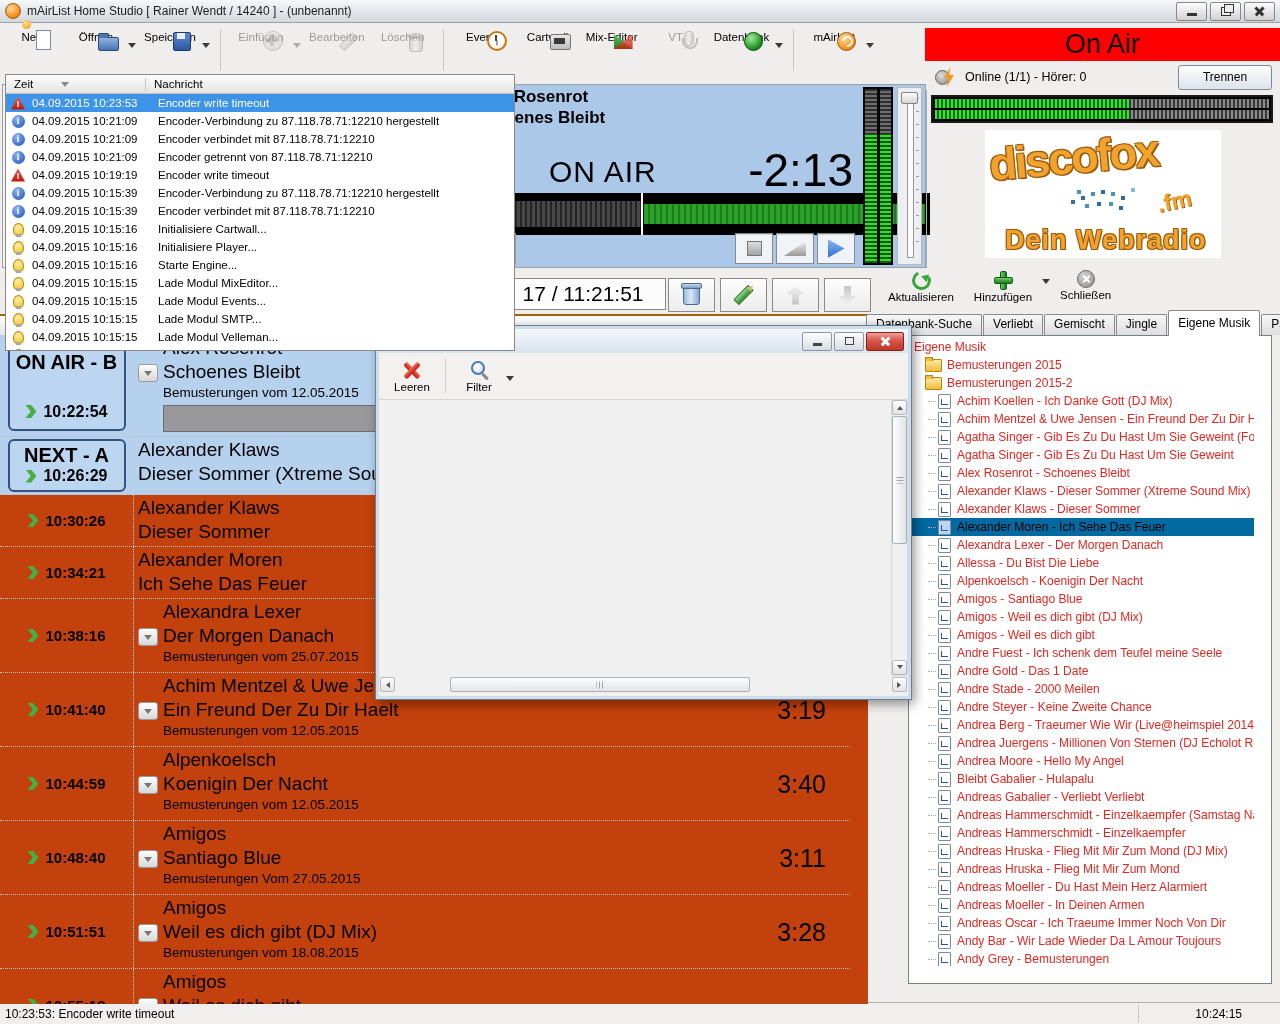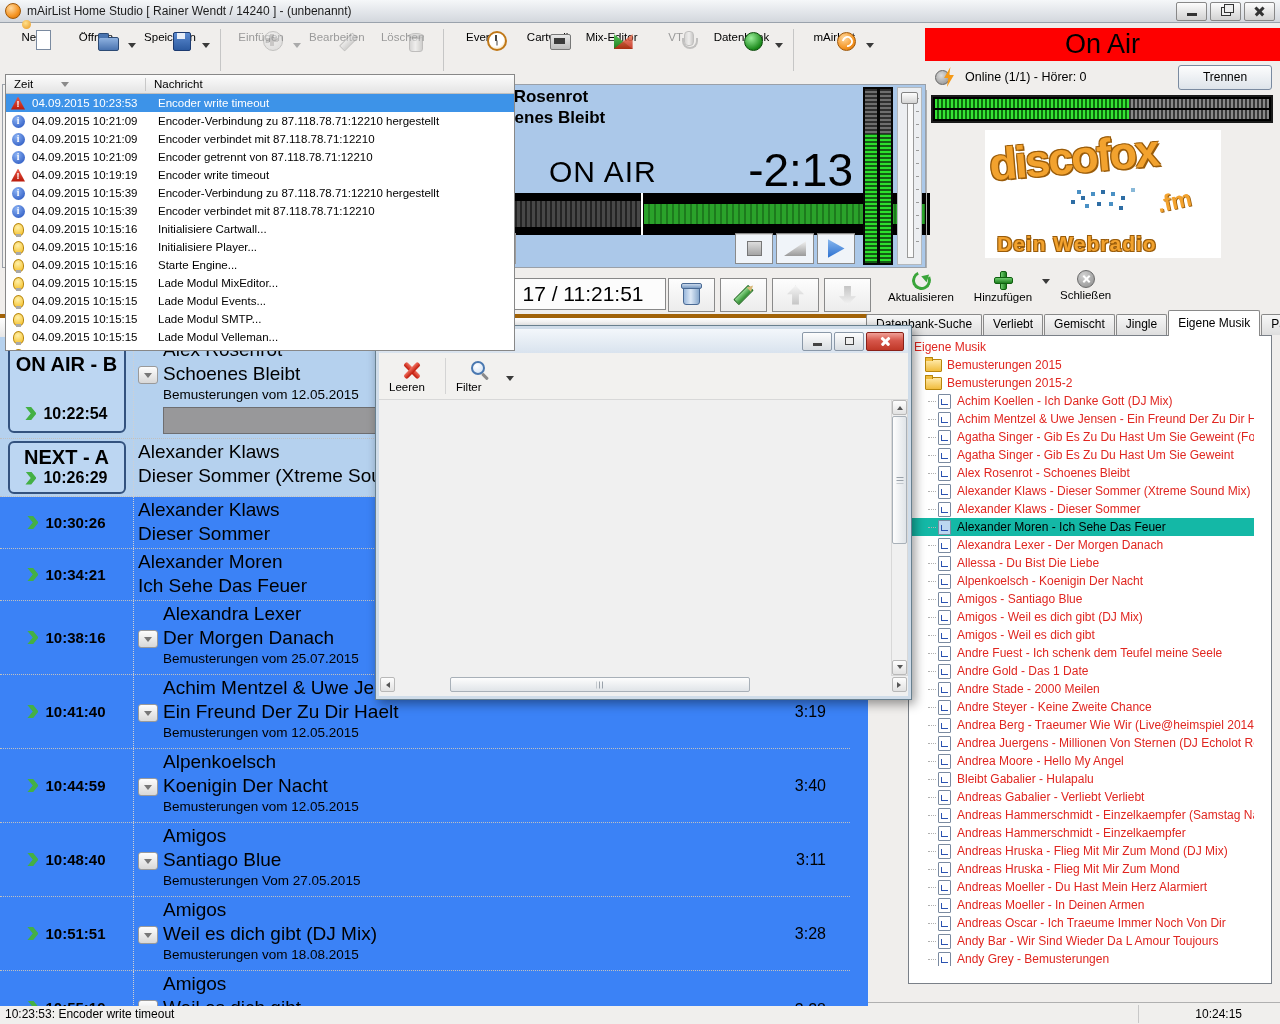--- a/index.html
+++ b/index.html
@@ -177,21 +177,21 @@
     background:linear-gradient(90deg,#6ecc6e,#1e7e1e);border:1px solid #0f5f0f}
   .i-plus::after{content:"";position:absolute;left:2px;top:7px;width:17px;height:5px;border-radius:2px;
     background:linear-gradient(#6ecc6e,#1e7e1e);border:1px solid #0f5f0f}
   .i-closegray{width:18px;height:18px;border-radius:50%;margin:0 auto;position:relative;
     background:radial-gradient(circle at 36% 30%,#d4d4d4,#8a8a8a);border:1px solid #6a6a6a;box-sizing:border-box}
   .i-closegray::before,.i-closegray::after{content:"";position:absolute;left:4px;top:7px;width:9px;height:2px;background:#fff}
   .i-closegray::before{transform:rotate(45deg)}.i-closegray::after{transform:rotate(-45deg)}
   .ph-darr{width:0;height:0;border:4px solid transparent;border-top:5px solid #3a3a3a;margin-top:9px}
 
   
-  #playlist{left:0;top:314px;width:868px;height:688px;background:#3b82f6;border-top:4px solid #a16207;overflow:hidden;z-index:5}
+  #playlist{left:0;top:314px;width:868px;height:688px;background:#c2410c;border-top:2px solid #a16207;overflow:hidden;z-index:5}
   #plheader{position:absolute;left:0;top:0;width:868px;height:19px;background:linear-gradient(#fefefe,#e6e6e6);
     border-bottom:1px solid #c8c8c8;display:flex;font-size:12px;align-items:center}
   .ph-zeit{width:132px;padding-left:10px;border-right:1px solid #d0d0d0;box-sizing:border-box}
   .ph-titel{padding-left:8px}
   #plrows{position:absolute;left:0;top:19px;width:850px;bottom:0;overflow:hidden}
   .prow{position:relative;display:flex;border-bottom:1px dotted #c0c0c0;height:74px;box-sizing:border-box}
   .prow.onair,.prow.next{background:#b5d1ee}
   .prow.onair{height:102px}
   .prow.next{height:58px}
   .prow.short{height:52px}
@@ -212,21 +212,21 @@
   .ddbtn{width:18px;height:16px;margin:28px 5px 0 0;border:1px solid #9a9a9a;border-radius:3px;flex:none;
     background:linear-gradient(#fdfdfd,#d8d8d8);display:none;align-items:center;justify-content:center}
   .has-note .ddbtn{display:inline-flex}
   .dd{width:0;height:0;border:4px solid transparent;border-top:5px solid #777;margin-top:4px}
   .ptext{flex:1;min-width:0}
   .partist,.ptitle{font-size:19px;line-height:24px;white-space:nowrap;overflow:hidden}
   .pnote{font-size:13.5px;line-height:17px;white-space:nowrap;overflow:hidden}
   .pnote:empty{display:none}
   .pprogress{display:none}
   .has-progress .pprogress{display:block;height:25px;margin:4px 8px 0 0;background:#98989a;border:1px solid #6e6e70}
-  .pdur{position:absolute;right:24px;top:50%;transform:translateY(-50%);font-size:16px}
+  .pdur{position:absolute;right:24px;top:50%;transform:translateY(-50%);font-size:25px}
   .pdur:empty{display:none}
   .partial .pdur{top:30px;transform:none}
 
   
   .sb{position:absolute;background:#f0f0f0}
   .sb .arr{position:absolute;width:15px;height:15px;background:linear-gradient(#fdfdfd,#e2e2e2);
     border:1px solid #b8b8b8;border-radius:2px;display:flex;align-items:center;justify-content:center;box-sizing:border-box}
   .tri{width:0;height:0;border:3px solid transparent}
   .tri.up{border-bottom:4px solid #555;margin-top:-2px}
   .tri.down{border-top:4px solid #555;margin-bottom:-2px}
@@ -246,38 +246,38 @@
   #encvu{position:absolute;left:4px;top:5px;width:342px;height:28px;background:#000;border:2px solid #1a1a1a;
     padding:2px;box-sizing:border-box;display:flex;flex-direction:column;gap:2px}
   .ebar{flex:1;position:relative;background:repeating-linear-gradient(90deg,#8a8a8a 0 2px,#383838 2px 4px)}
   .ebar::before{content:"";position:absolute;left:0;top:0;bottom:0;width:58%;
     background:repeating-linear-gradient(90deg,#36e436 0 2px,#0c6e0c 2px 4px)}
   #logo{position:absolute;left:58px;top:40px;width:236px;height:128px;background:#fff;overflow:hidden}
   .logo-main{position:absolute;left:4px;top:2px;font-size:45px;font-weight:700;color:#f2a22e;letter-spacing:-2px;
     transform:rotate(-5deg);text-shadow:1.5px 1.5px 0 #9a5c0a,-1px -1px 0 #9a5c0a,1px -1px 0 #9a5c0a,-1px 1px 0 #9a5c0a}
   .logo-fm{position:absolute;right:30px;top:58px;font-size:23px;font-weight:700;color:#f2a22e;transform:rotate(-12deg);
     text-shadow:1px 1px 0 #9a5c0a}
-  .logo-tag{position:absolute;left:12px;bottom:2px;font-size:21px;font-weight:700;color:#f2a22e;letter-spacing:1px;
+  .logo-tag{position:absolute;left:20px;bottom:2px;font-size:27px;font-weight:700;color:#f2a22e;letter-spacing:1px;
     text-shadow:1.2px 1.2px 0 #9a5c0a,-1px -1px 0 #9a5c0a,1px -1px 0 #9a5c0a,-1px 1px 0 #9a5c0a}
   .logo-conf{position:absolute;left:86px;top:70px;width:4px;height:4px;background:#2e6da4;
     box-shadow:10px -4px 0 #2e6da4,20px -8px 0 #4a90c4,30px -10px 0 #2e6da4,40px -8px 0 #4a90c4,50px -4px 0 #2e6da4,
       14px 4px 0 #4a90c4,26px 2px 0 #2e6da4,38px 2px 0 #4a90c4,48px 6px 0 #2e6da4,6px -10px 0 #4a90c4,60px -12px 0 #88b8d8}
 
   
   #tabs{left:866px;top:311px;height:24px;display:flex;align-items:flex-end;z-index:20}
   .tab{height:21px;padding:2px 9px 0;font-size:12px;border:1px solid #898989;border-bottom:none;border-radius:2px 2px 0 0;
     background:linear-gradient(#f7f7f7,#dedede);margin-right:1px;box-sizing:border-box;white-space:nowrap}
   .tab.active{height:26px;padding-top:5px;background:#fff;position:relative;z-index:22;margin-bottom:-1px}
   #tree{left:908px;top:335px;width:364px;height:649px;background:#fff;border:1px solid #7a8088;box-sizing:border-box;overflow:hidden;z-index:10}
   #treerows{position:absolute;left:1px;top:2px;right:17px;bottom:17px;overflow:hidden}
   .titem{height:18px;display:flex;align-items:center;font-size:12px;color:#e02620;white-space:nowrap;overflow:hidden}
   .titem.root{padding-left:4px}
   .titem.folder{padding-left:15px}
   .titem.file{padding-left:18px}
-  .titem.selected{background:#14b8a6;color:#000}
+  .titem.selected{background:#0369a1;color:#000}
   .fold-ic{width:15px;height:11px;margin-right:5px;flex:none;position:relative;border-radius:1px;
     background:linear-gradient(#ffe9a8,#f0bc3c);border:1px solid #b8860b}
   .fold-ic::before{content:"";position:absolute;left:-1px;top:-3px;width:6px;height:3px;background:#f0bc3c;border:1px solid #b8860b;border-bottom:none;border-radius:1px 1px 0 0}
   .dotline{width:8px;border-top:1px dotted #b0b0b0;margin-right:2px;flex:none}
   .note-ic{width:11px;height:13px;margin-right:6px;flex:none;background:#fff;border:1px solid #7a8aa0;border-radius:1px;
     position:relative;box-sizing:content-box}
   .note-ic::after{content:"";position:absolute;left:2px;top:4px;width:6px;height:5px;
     border:1px solid #2a52b0;border-top:none;border-right:none}
   .titem.selected .note-ic{background:#bcd6f0}
   #treevs{left:1254px;top:336px;width:17px;height:630px}
@@ -298,21 +298,21 @@
   .dwbtn{width:28px;height:17px;border:1px solid #8a98a8;border-radius:2px;margin-left:2px;
     background:linear-gradient(#fdfdfd,#d8dde2);display:flex;align-items:center;justify-content:center}
   .dwbtn.close{width:36px;background:linear-gradient(#f0a098,#d6564a 45%,#c03828);border-color:#8a2018}
   .g-minw{width:9px;height:3px;background:#444;margin-top:6px}
   .g-rstw{width:7px;height:6px;border:1px solid #444;background:#eee}
   .g-xw{position:relative;width:11px;height:11px}
   .g-xw::before,.g-xw::after{content:"";position:absolute;left:0;top:4px;width:11px;height:2.5px;background:#fff;border-radius:1px}
   .g-xw::before{transform:rotate(45deg)}.g-xw::after{transform:rotate(-45deg)}
   #dlg-toolbar{position:absolute;left:3px;top:27px;right:3px;height:46px;background:#f2f1ef;border-bottom:1px solid #d8d8d8;
     display:flex;align-items:center;padding-left:10px}
-  .dtbtn{min-width:46px}
+  .dtbtn{text-align:center;min-width:46px}
   .dtbtn .dticon{width:22px;height:20px;margin:0 auto;position:relative}
   .dtlabel{font-size:11.5px;margin-top:1px}
   .i-redx::before,.i-redx::after{content:"";position:absolute;left:1px;top:8px;width:20px;height:5px;border-radius:2px;
     background:linear-gradient(#f07060,#c01808)}
   .i-redx::before{transform:rotate(45deg)}.i-redx::after{transform:rotate(-45deg)}
   .i-mag::before{content:"";position:absolute;left:3px;top:1px;width:10px;height:10px;border-radius:50%;
     border:2px solid #4a78b0;background:radial-gradient(circle at 35% 30%,#fff,#cfe0f4)}
   .i-mag::after{content:"";position:absolute;right:1px;bottom:2px;width:8px;height:3px;background:#8a8a8a;
     transform:rotate(45deg);border-radius:1px}
   .dsep{width:1px;height:36px;background:#d4d4d4;margin:0 10px}
@@ -1104,21 +1104,21 @@
         <span class="dotline tree-guide"></span>
 
         <span class="note-ic"></span>
         <span class="tlabel">Andreas Oscar - Ich Traeume Immer Noch Von Dir</span>
       </div>
 
       <div class="titem file">
         <span class="dotline tree-guide"></span>
 
         <span class="note-ic"></span>
-        <span class="tlabel">Andy Bar - Wir Sind Wieder Da L Amour Toujours</span>
+        <span class="tlabel">Andy Bar - Wir Lade Wieder Da L Amour Toujours</span>
       </div>
 
       <div class="titem file">
         <span class="dotline tree-guide"></span>
 
         <span class="note-ic"></span>
         <span class="tlabel">Andy Grey - Bemusterungen</span>
       </div>
 
   </div>

